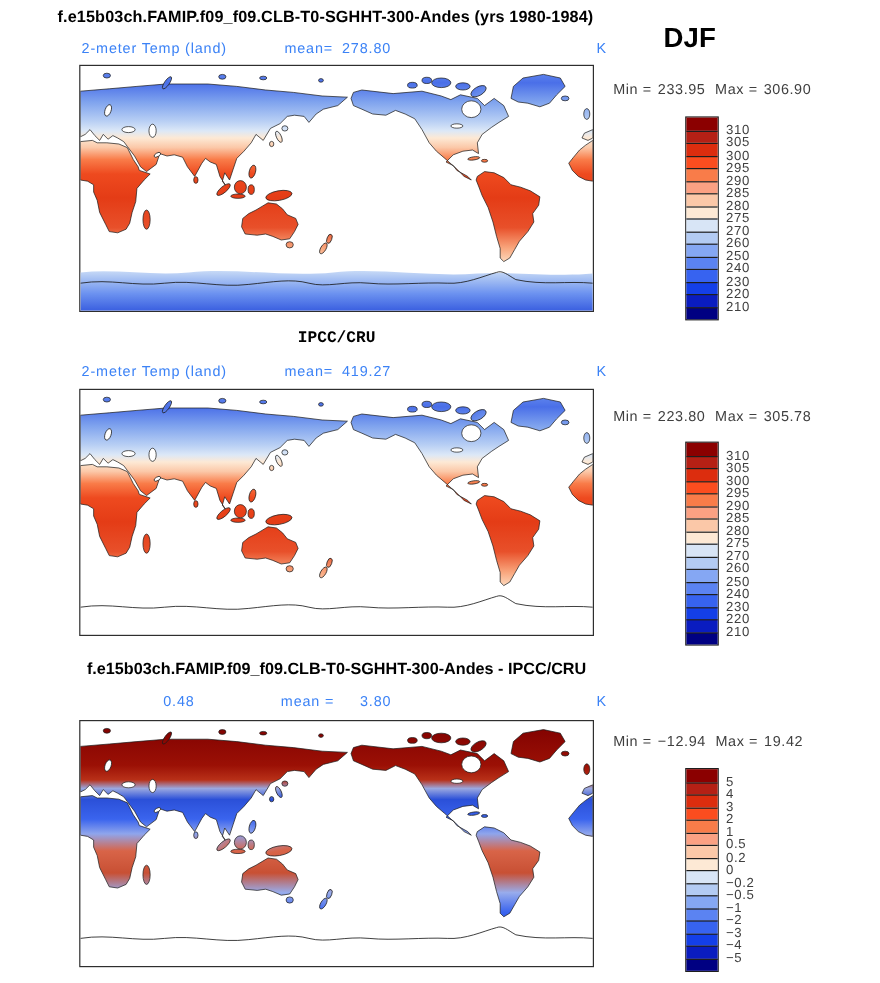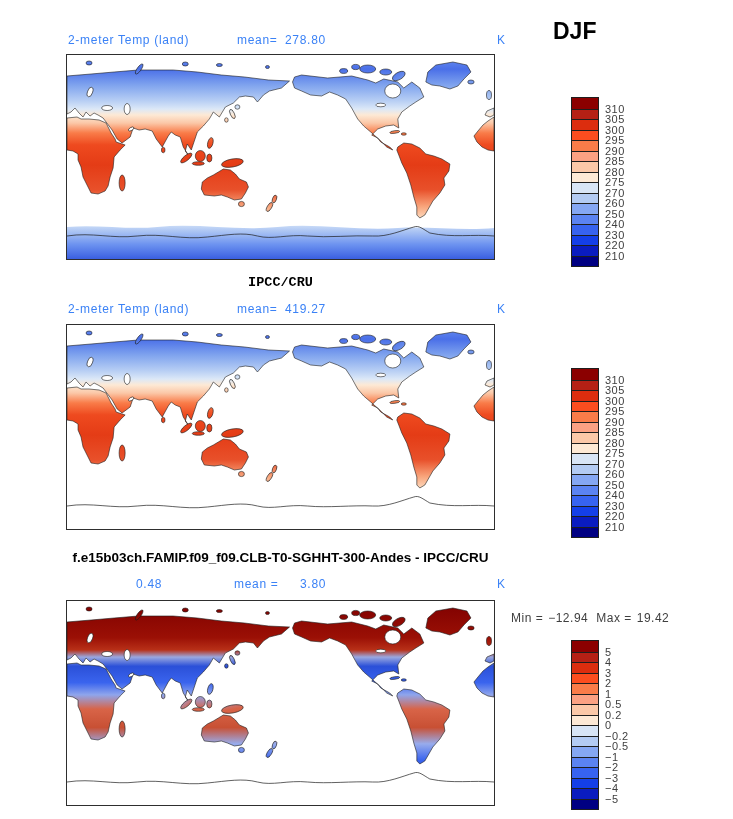--- a/index.html
+++ b/index.html
@@ -130,20 +130,21 @@
       <stop offset="0" stop-color="#D5E4F8"></stop>
         <stop offset="0.25" stop-color="#A8C2F3"></stop>
       <stop offset="0.6" stop-color="#6C92F0"></stop>
         <stop offset="1" stop-color="#3A5FE0"></stop>
     </linearGradient>
   </defs>
 </svg>
 
 <div class="page">
 
+  <div class="main-title">f.e15b03ch.FAMIP.f09_f09.CLB-T0-SGHHT-300-Andes (yrs 1980-1984)</div>
   <div class="djf">DJF</div>
 
   <div class="hdr" style="top:33px;">
     <span style="left:68px;">2-meter Temp (land)</span>
     <span style="left:237px;">mean=</span>
     <span style="left:285px;">278.80</span>
     <span style="left:497px;">K</span>
   </div>
   <div class="map-box" style="top:54px;">
     <svg viewBox="0 0 426 204" preserveAspectRatio="none">
@@ -151,20 +152,23 @@
       <g clip-path="url(#landclip)">
         <ellipse cx="106" cy="63" rx="20" ry="8" fill="#4A6FE8" opacity="0.85" filter="url(#soft)"></ellipse>
         <ellipse cx="170" cy="30" rx="25" ry="9" fill="#4A6FE8" opacity="0.5" filter="url(#soft)"></ellipse>
         <ellipse cx="382" cy="20" rx="14" ry="9" fill="#3050E0" opacity="0.7" filter="url(#soft)"></ellipse>
         <use href="#andes" stroke="#FBDDC4" stroke-width="3" opacity="0.9"></use>
       </g>
       <use href="#seas" fill="#ffffff" stroke="#1c1c1c" stroke-width="0.6"></use>
       <use href="#ant-band" fill="url(#g-ant)"></use>
       <use href="#ant-coast" stroke="#1c1c1c" stroke-width="0.7"></use>
     </svg>
+  </div>
+  <div class="minmax" style="top:67px;">
+    <span>Min =</span><span class="v">233.95</span><span>Max =</span><span class="v">306.90</span>
   </div>
   <div class="cbar" style="top:97px;">
       <div class="cb-cell" style="background: rgb(139, 0, 0);"></div>
       <div class="cb-cell" style="background: rgb(181, 32, 21);"></div>
       <div class="cb-cell" style="background: rgb(220, 45, 14);"></div>
       <div class="cb-cell" style="background: rgb(251, 77, 31);"></div>
       <div class="cb-cell" style="background: rgb(249, 124, 73);"></div>
       <div class="cb-cell" style="background: rgb(251, 161, 131);"></div>
       <div class="cb-cell" style="background: rgb(251, 200, 168);"></div>
       <div class="cb-cell" style="background: rgb(253, 233, 213);"></div>
@@ -207,20 +211,23 @@
       <use href="#landmass" fill="url(#g-temp)" stroke="#1c1c1c" stroke-width="0.6"></use>
       <g clip-path="url(#landclip)">
         <ellipse cx="106" cy="63" rx="20" ry="8" fill="#3A5FE8" opacity="0.9" filter="url(#soft)"></ellipse>
         <ellipse cx="165" cy="28" rx="30" ry="10" fill="#3A5FE8" opacity="0.6" filter="url(#soft)"></ellipse>
         <ellipse cx="382" cy="20" rx="14" ry="9" fill="#2B48D8" opacity="0.8" filter="url(#soft)"></ellipse>
         <use href="#andes" stroke="#FBDDC4" stroke-width="3" opacity="0.9"></use>
       </g>
       <use href="#seas" fill="#ffffff" stroke="#1c1c1c" stroke-width="0.6"></use>
       <use href="#ant-coast" stroke="#1c1c1c" stroke-width="0.7"></use>
     </svg>
+  </div>
+  <div class="minmax" style="top:340px;">
+    <span>Min =</span><span class="v">223.80</span><span>Max =</span><span class="v">305.78</span>
   </div>
   <div class="cbar" style="top:368px;">
       <div class="cb-cell" style="background: rgb(139, 0, 0);"></div>
       <div class="cb-cell" style="background: rgb(181, 32, 21);"></div>
       <div class="cb-cell" style="background: rgb(220, 45, 14);"></div>
       <div class="cb-cell" style="background: rgb(251, 77, 31);"></div>
       <div class="cb-cell" style="background: rgb(249, 124, 73);"></div>
       <div class="cb-cell" style="background: rgb(251, 161, 131);"></div>
       <div class="cb-cell" style="background: rgb(251, 200, 168);"></div>
       <div class="cb-cell" style="background: rgb(253, 233, 213);"></div>

